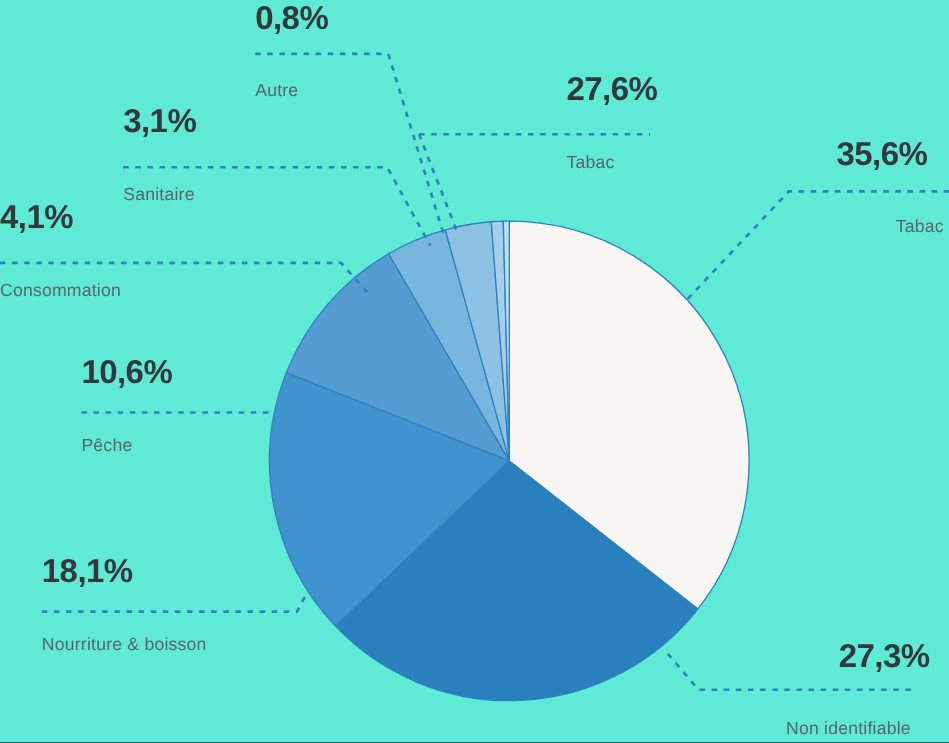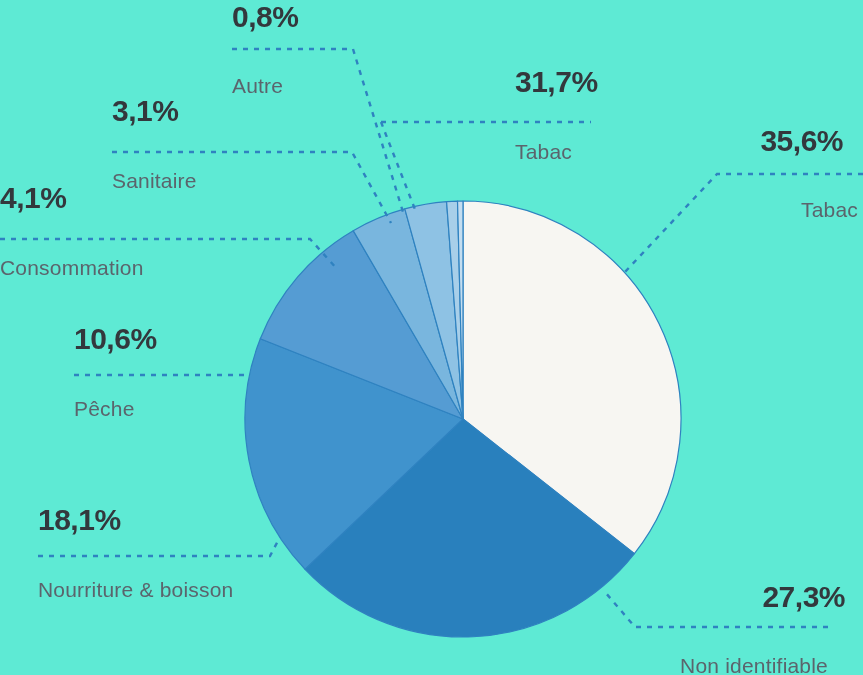--- a/index.html
+++ b/index.html
@@ -30,21 +30,21 @@
   .callout .pct {
     display: block;
     font-size: 30px;
     font-weight: 700;
     color: #33383d;
     letter-spacing: -0.5px;
     line-height: 1;
   }
   .callout .lbl {
     display: block;
-    font-size: 21px;
+    font-size: 16px;
     font-weight: 400;
     color: #5b646c;
     line-height: 1;
     letter-spacing: 0.2px;
   }
   .callout.align-left  { text-align: left; }
   .callout.align-right { text-align: right; }
   .callout .pct { margin-bottom: 24px; }
   .callout .lbl { margin-top: 0; }
 </style>
@@ -95,21 +95,21 @@
         <polyline points="828,627 635,627 605,592" fill="none" stroke="#2f82c0" stroke-width="2.4" stroke-dasharray="5 6" stroke-linecap="butt"></polyline>
       </g>
   </svg>
 
   <div id="callouts">
       <div class="callout align-left" style="top: 0px; left: 0px; position: absolute; width: 0px; height: 0px;">
         <span class="pct" style="position: absolute; top: 2px; white-space: nowrap; left: 232px;">0,8%</span>
         <span class="lbl" style="position: absolute; top: 75px; white-space: nowrap; left: 232px;">Autre</span>
       </div>
       <div class="callout align-left" style="top: 0px; left: 0px; position: absolute; width: 0px; height: 0px;">
-        <span class="pct" style="position: absolute; top: 67px; white-space: nowrap; left: 515px;">31,7%</span>
+        <span class="pct" style="position: absolute; top: 67px; white-space: nowrap; left: 515px;">27,6%</span>
         <span class="lbl" style="position: absolute; top: 141px; white-space: nowrap; left: 515px;">Tabac</span>
       </div>
       <div class="callout align-right" style="top: 0px; left: 0px; position: absolute; width: 863px; height: 0px;">
         <span class="pct" style="position: absolute; top: 126px; white-space: nowrap; right: 20px; transform: translateX(0px);">35,6%</span>
         <span class="lbl" style="position: absolute; top: 199px; white-space: nowrap; right: 5px;">Tabac</span>
       </div>
       <div class="callout align-left" style="top: 0px; left: 0px; position: absolute; width: 0px; height: 0px;">
         <span class="pct" style="position: absolute; top: 96px; white-space: nowrap; left: 112px;">3,1%</span>
         <span class="lbl" style="position: absolute; top: 170px; white-space: nowrap; left: 112px;">Sanitaire</span>
       </div>

